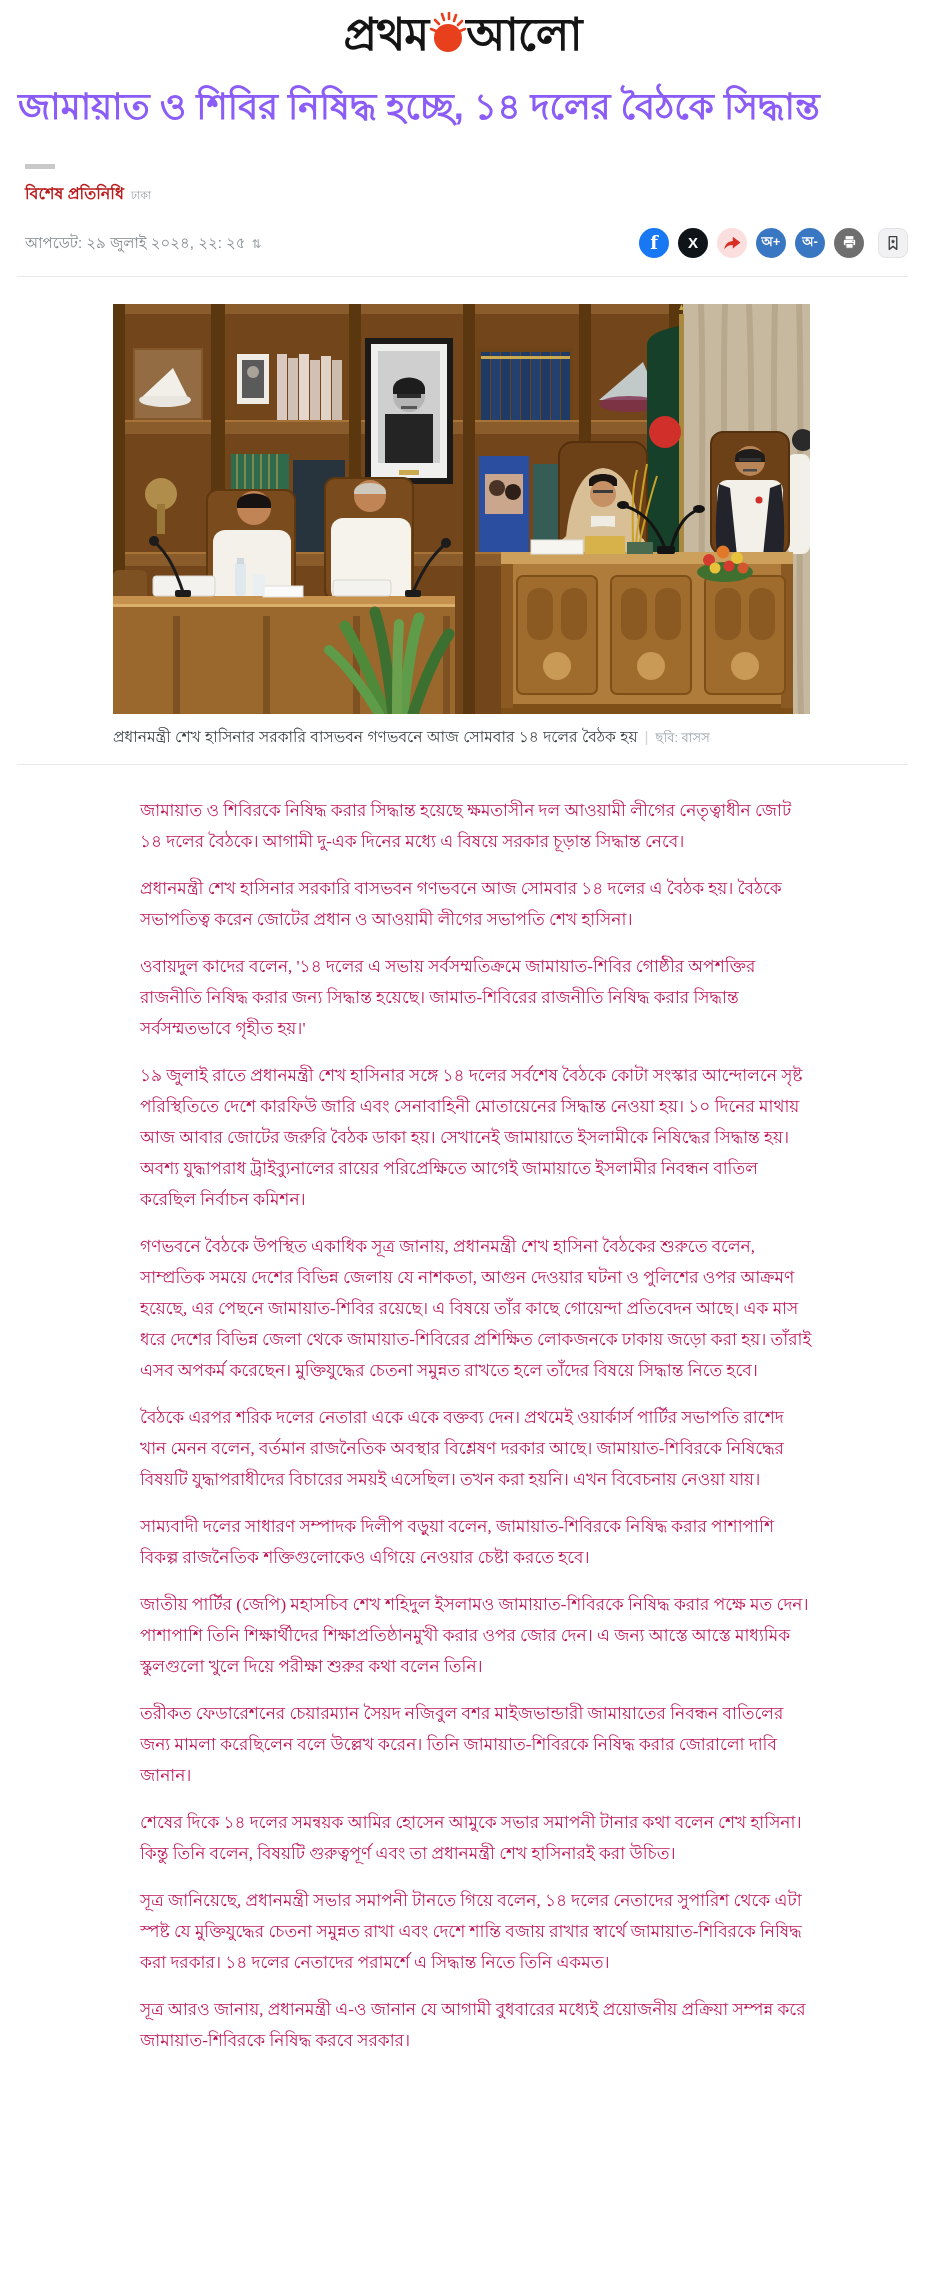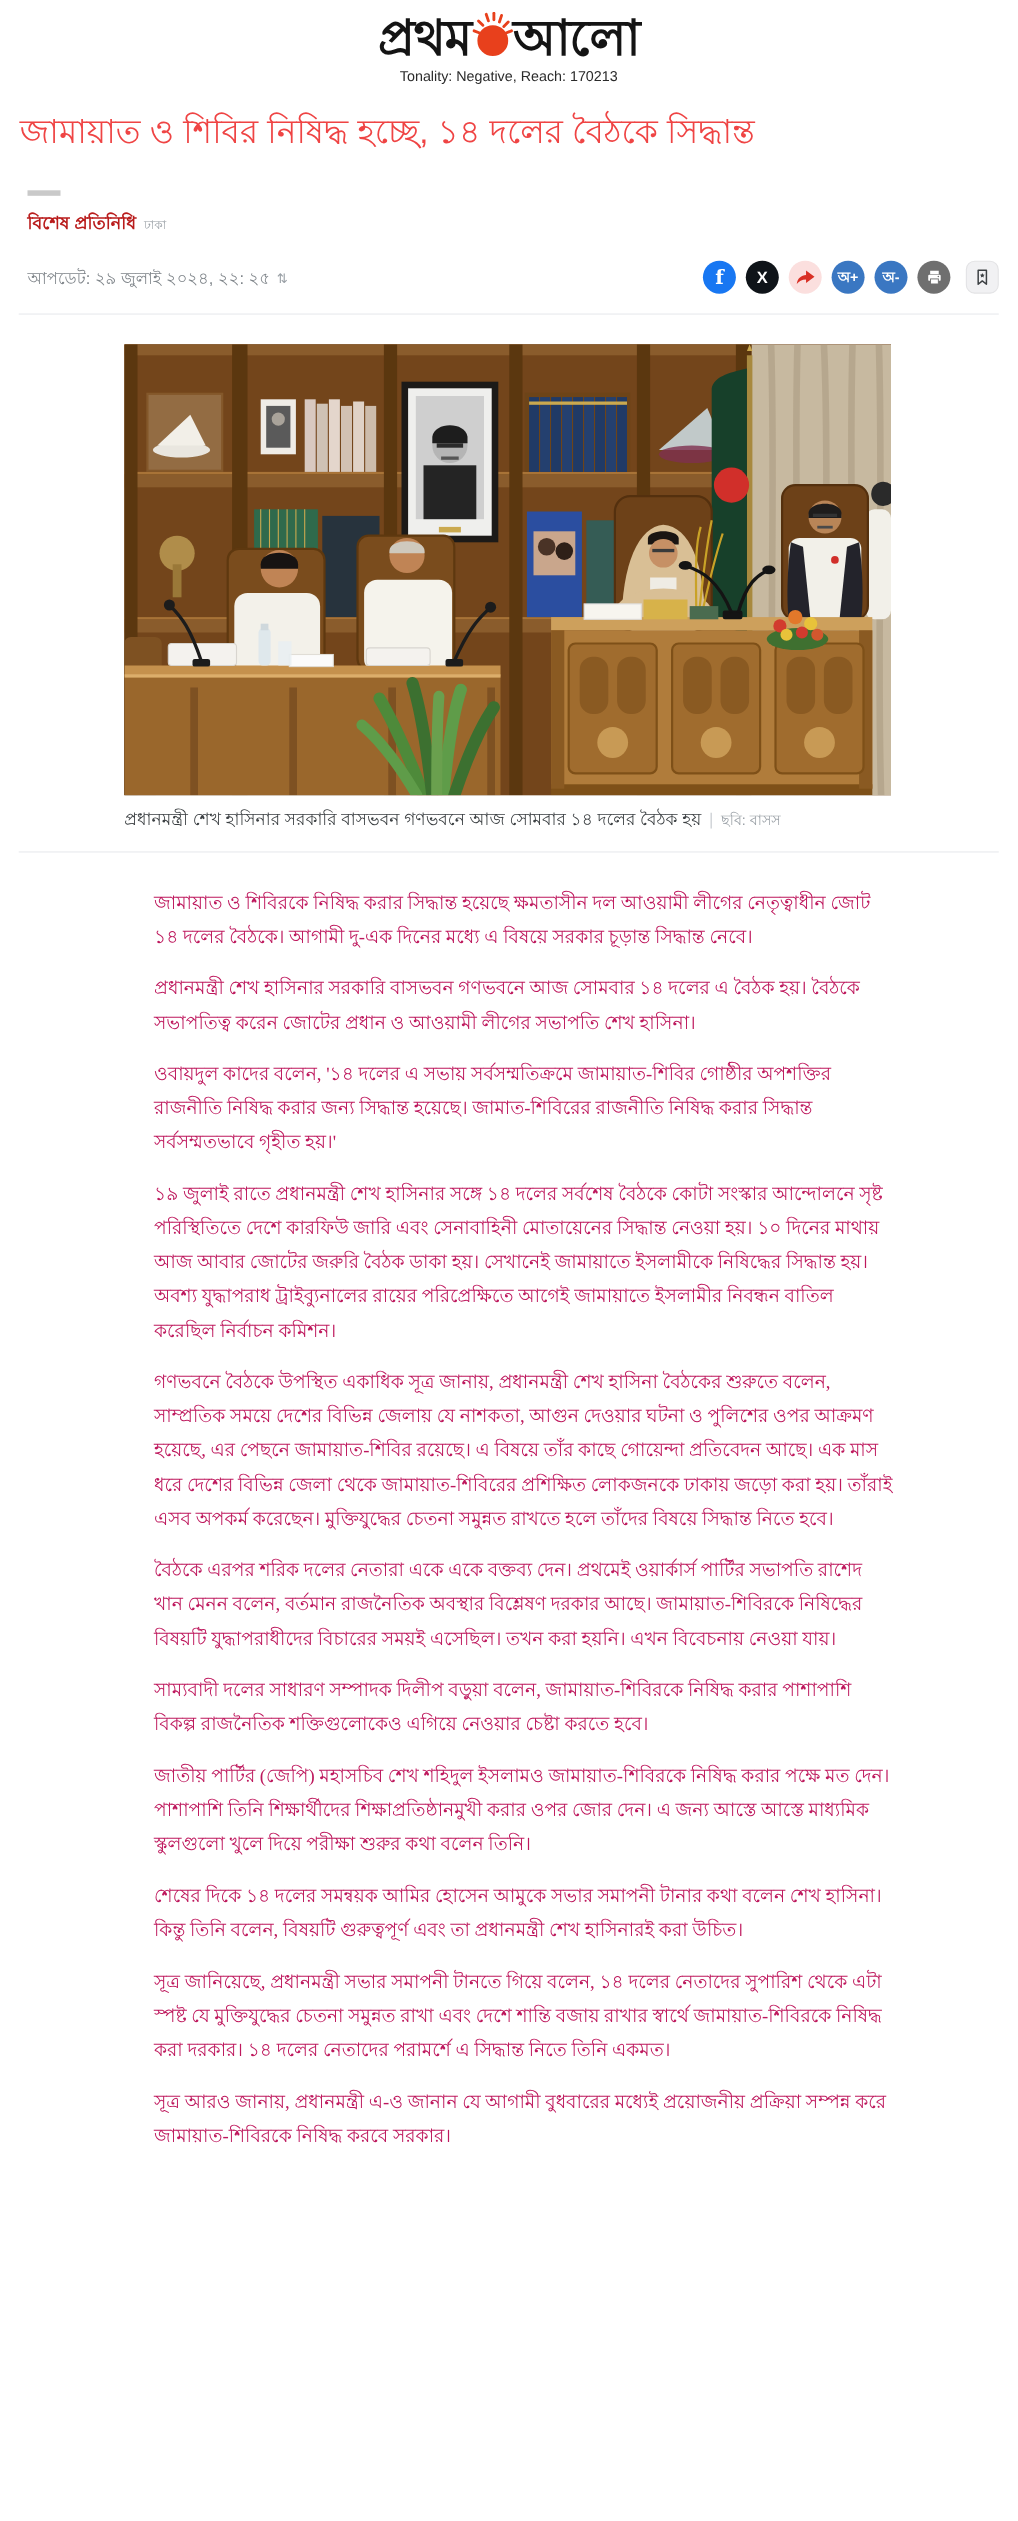--- a/index.html
+++ b/index.html
@@ -10,21 +10,21 @@
 
   
   .masthead { padding-top:10px; text-align:center; }
   .logo { display:inline-flex; align-items:flex-end; justify-content:center; gap:1px; cursor:pointer; }
   .logo-word { font-size:45px; font-weight:800; color:#141414; letter-spacing:-1px; line-height:1.1;
                font-family:"DejaVu Sans","Liberation Sans",sans-serif;text-align:center; }
   .sun { display:inline-block; margin:0 -3px 2px -3px; }
   .meta-line { font-size:13px; color:#2b2b2b; line-height:1.3; margin-top:2px; }
 
   
-  h1.headline { margin:20px 18px 0 18px; font-size:30px; line-height:1.5; font-weight:400; color:#ef4444; }
+  h1.headline { margin:20px 18px 0 18px; font-size:36px; line-height:1.5; font-weight:700; color:#8b5cf6; }
   .byline-block { margin:30px 25px 0 25px; position:relative; }
   .kicker-bar { width:30px; height:5px; background:#c9c9c9; margin-bottom:12px; }
   .byline { font-size:16px; }
   .byline .author { font-weight:700; color:#b91c1c;margin-top:28px; }
   .byline .loc { font-size:11px; color:#9aa0a6; margin-left:7px; }
   .update-row { margin-top:20px; font-size:15px; color:#80868b; position:relative; height:32px; display:flex; align-items:center; }
   .updown { font-size:12px; margin-left:6px; color:#9aa0a6; }
 
   .social { position:absolute; right:-8px; top:0; display:flex; align-items:center; gap:9px; }
   .icon-btn { width:30px; height:30px; border-radius:50%; display:flex; align-items:center; justify-content:center;
@@ -67,21 +67,20 @@
             <line x1="23" y1="1" x2="23" y2="7"></line>
             <line x1="30" y1="3" x2="28" y2="9"></line>
             <line x1="36" y1="9" x2="32" y2="13"></line>
             <line x1="39" y1="17" x2="34" y2="19"></line>
           </g>
           <circle cx="22" cy="26" r="14" fill="#e8401c"></circle>
         </svg>
       </span>
       <span class="logo-word">আলো</span>
     </div>
-    <div class="meta-line">Tonality: Negative,  Reach: 170213</div>
   </header>
 
   <h1 class="headline">জামায়াত ও শিবির নিষিদ্ধ হচ্ছে, ১৪ দলের বৈঠকে সিদ্ধান্ত</h1>
 
   <div class="byline-block">
     <div class="kicker-bar"></div>
     <div class="byline">
       <span class="author">বিশেষ প্রতিনিধি</span><span class="loc">ঢাকা</span>
     </div>
     <div class="update-row">
@@ -374,18 +373,19 @@
 
   <div class="article-body">
     <p>জামায়াত ও শিবিরকে নিষিদ্ধ করার সিদ্ধান্ত হয়েছে ক্ষমতাসীন দল আওয়ামী লীগের নেতৃত্বাধীন জোট ১৪ দলের বৈঠকে। আগামী দু-এক দিনের মধ্যে এ বিষয়ে সরকার চূড়ান্ত সিদ্ধান্ত নেবে।</p>
     <p>প্রধানমন্ত্রী শেখ হাসিনার সরকারি বাসভবন গণভবনে আজ সোমবার ১৪ দলের এ বৈঠক হয়। বৈঠকে সভাপতিত্ব করেন জোটের প্রধান ও আওয়ামী লীগের সভাপতি শেখ হাসিনা।</p>
     <p>ওবায়দুল কাদের বলেন, '১৪ দলের এ সভায় সর্বসম্মতিক্রমে জামায়াত-শিবির গোষ্ঠীর অপশক্তির রাজনীতি নিষিদ্ধ করার জন্য সিদ্ধান্ত হয়েছে। জামাত-শিবিরের রাজনীতি নিষিদ্ধ করার সিদ্ধান্ত সর্বসম্মতভাবে গৃহীত হয়।'</p>
     <p>১৯ জুলাই রাতে প্রধানমন্ত্রী শেখ হাসিনার সঙ্গে ১৪ দলের সর্বশেষ বৈঠকে কোটা সংস্কার আন্দোলনে সৃষ্ট পরিস্থিতিতে দেশে কারফিউ জারি এবং সেনাবাহিনী মোতায়েনের সিদ্ধান্ত নেওয়া হয়। ১০ দিনের মাথায় আজ আবার জোটের জরুরি বৈঠক ডাকা হয়। সেখানেই জামায়াতে ইসলামীকে নিষিদ্ধের সিদ্ধান্ত হয়। অবশ্য যুদ্ধাপরাধ ট্রাইব্যুনালের রায়ের পরিপ্রেক্ষিতে আগেই জামায়াতে ইসলামীর নিবন্ধন বাতিল করেছিল নির্বাচন কমিশন।</p>
     <p>গণভবনে বৈঠকে উপস্থিত একাধিক সূত্র জানায়, প্রধানমন্ত্রী শেখ হাসিনা বৈঠকের শুরুতে বলেন, সাম্প্রতিক সময়ে দেশের বিভিন্ন জেলায় যে নাশকতা, আগুন দেওয়ার ঘটনা ও পুলিশের ওপর আক্রমণ হয়েছে, এর পেছনে জামায়াত-শিবির রয়েছে। এ বিষয়ে তাঁর কাছে গোয়েন্দা প্রতিবেদন আছে। এক মাস ধরে দেশের বিভিন্ন জেলা থেকে জামায়াত-শিবিরের প্রশিক্ষিত লোকজনকে ঢাকায় জড়ো করা হয়। তাঁরাই এসব অপকর্ম করেছেন। মুক্তিযুদ্ধের চেতনা সমুন্নত রাখতে হলে তাঁদের বিষয়ে সিদ্ধান্ত নিতে হবে।</p>
     <p>বৈঠকে এরপর শরিক দলের নেতারা একে একে বক্তব্য দেন। প্রথমেই ওয়ার্কার্স পার্টির সভাপতি রাশেদ খান মেনন বলেন, বর্তমান রাজনৈতিক অবস্থার বিশ্লেষণ দরকার আছে। জামায়াত-শিবিরকে নিষিদ্ধের বিষয়টি যুদ্ধাপরাধীদের বিচারের সময়ই এসেছিল। তখন করা হয়নি। এখন বিবেচনায় নেওয়া যায়।</p>
     <p>সাম্যবাদী দলের সাধারণ সম্পাদক দিলীপ বড়ুয়া বলেন, জামায়াত-শিবিরকে নিষিদ্ধ করার পাশাপাশি বিকল্প রাজনৈতিক শক্তিগুলোকেও এগিয়ে নেওয়ার চেষ্টা করতে হবে।</p>
     <p>জাতীয় পার্টির (জেপি) মহাসচিব শেখ শহিদুল ইসলামও জামায়াত-শিবিরকে নিষিদ্ধ করার পক্ষে মত দেন। পাশাপাশি তিনি শিক্ষার্থীদের শিক্ষাপ্রতিষ্ঠানমুখী করার ওপর জোর দেন। এ জন্য আস্তে আস্তে মাধ্যমিক স্কুলগুলো খুলে দিয়ে পরীক্ষা শুরুর কথা বলেন তিনি।</p>
+    <p>তরীকত ফেডারেশনের চেয়ারম্যান সৈয়দ নজিবুল বশর মাইজভান্ডারী জামায়াতের নিবন্ধন বাতিলের জন্য মামলা করেছিলেন বলে উল্লেখ করেন। তিনি জামায়াত-শিবিরকে নিষিদ্ধ করার জোরালো দাবি জানান।</p>
     <p>শেষের দিকে ১৪ দলের সমন্বয়ক আমির হোসেন আমুকে সভার সমাপনী টানার কথা বলেন শেখ হাসিনা। কিন্তু তিনি বলেন, বিষয়টি গুরুত্বপূর্ণ এবং তা প্রধানমন্ত্রী শেখ হাসিনারই করা উচিত।</p>
     <p>সূত্র জানিয়েছে, প্রধানমন্ত্রী সভার সমাপনী টানতে গিয়ে বলেন, ১৪ দলের নেতাদের সুপারিশ থেকে এটা স্পষ্ট যে মুক্তিযুদ্ধের চেতনা সমুন্নত রাখা এবং দেশে শান্তি বজায় রাখার স্বার্থে জামায়াত-শিবিরকে নিষিদ্ধ করা দরকার। ১৪ দলের নেতাদের পরামর্শে এ সিদ্ধান্ত নিতে তিনি একমত।</p>
     <p>সূত্র আরও জানায়, প্রধানমন্ত্রী এ-ও জানান যে আগামী বুধবারের মধ্যেই প্রয়োজনীয় প্রক্রিয়া সম্পন্ন করে জামায়াত-শিবিরকে নিষিদ্ধ করবে সরকার।</p>
   </div>
 
 </div>
 
 </body></html>

